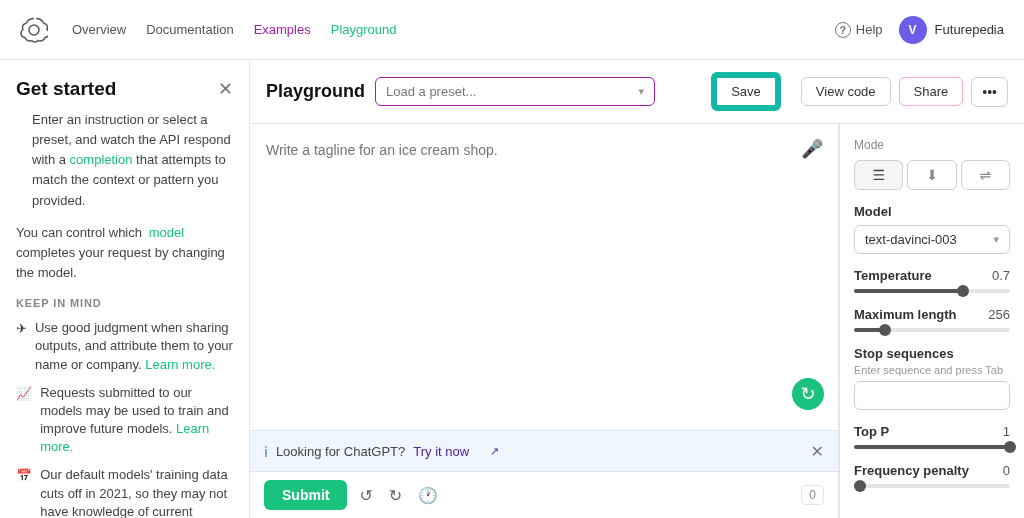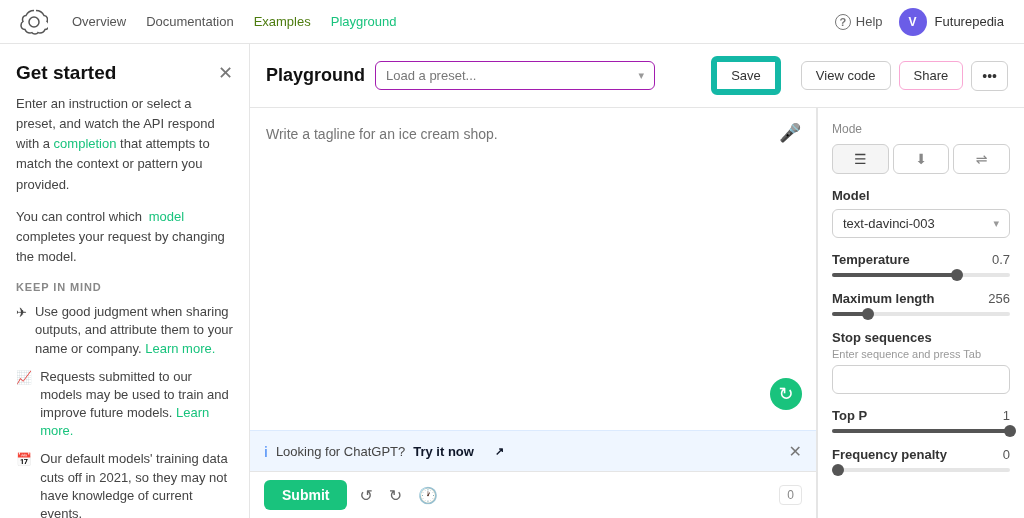--- a/index.html
+++ b/index.html
@@ -1,31 +1,31 @@
 <!DOCTYPE html>
 <html><head>
   <meta charset="utf-8">
   <style>
     * { box-sizing: border-box; margin: 0; padding: 0; }
     body { font-family: -apple-system, BlinkMacSystemFont, 'Segoe UI', sans-serif; font-size: 13px; color: #111; background: #fff; width: 1024px; height: 518px; overflow: hidden; display: flex; flex-direction: column; }
   </style>
 </head>
 <body>
 
-<nav style="display:flex;align-items:center;gap:24px;padding:0 20px;height:44px;border-bottom:1px solid #e5e5e5;flex-shrink:0;">
+<nav style="display:flex;align-items:center;gap:24px;padding:0 20px;height:60px;border-bottom:1px solid #e5e5e5;flex-shrink:0;">
   <span style="width:28px;height:28px;flex-shrink:0;">
     <svg viewBox="0 0 28 28" fill="none" xmlns="http://www.w3.org/2000/svg" width="28" height="28">
       <path d="M14 2.5C10.5 2.5 7.5 4.5 6 7.5C4 7.8 2.5 9.5 2.5 11.5C2.5 12.2 2.7 12.9 3 13.5C1.8 14.3 1 15.7 1 17.2C1 19.5 2.8 21.3 5 21.5C5.8 23.5 7.8 25 10 25C10.7 25 11.3 24.9 11.9 24.6C12.5 25.5 13.7 26 15 26C16.3 26 17.5 25.5 18 24.6C18.6 24.9 19.3 25 20 25C22.2 25 24.2 23.5 25 21.5C27.2 21.3 29 19.5 29 17.2C29 15.7 28.2 14.3 27 13.5C27.3 12.9 27.5 12.2 27.5 11.5C27.5 9.5 26 7.8 24 7.5C22.5 4.5 19.5 2.5 16 2.5" fill="none" stroke="#555" stroke-width="1.5"></path>
       <circle cx="14" cy="14" r="5" fill="none" stroke="#555" stroke-width="1.5"></circle>
     </svg>
   </span>
   <div style="display:flex;gap:20px;align-items:center;">
     <span style="font-size:13px;color:#555;cursor:pointer;">Overview</span>
     <span style="font-size:13px;color:#555;cursor:pointer;">Documentation</span>
-    <span style="font-size:13px;color:#4d7c0f;cursor:pointer;">Examples</span>
+    <span style="font-size:13px;color:#a21caf;cursor:pointer;">Examples</span>
     <span style="font-size:13px;color:#19c37d;cursor:pointer;font-weight:500;">Playground</span>
   </div>
   <div style="margin-left:auto;display:flex;align-items:center;gap:16px;">
     <div style="display:flex;align-items:center;gap:5px;font-size:13px;color:#555;cursor:pointer;">
       <span style="width:16px;height:16px;border:1.5px solid #777;border-radius:50%;display:flex;align-items:center;justify-content:center;font-size:11px;font-weight:600;color:#777;">?</span>
       <span>Help</span>
     </div>
     <div style="display:flex;align-items:center;gap:8px;cursor:pointer;">
       <div style="width:28px;height:28px;border-radius:50%;background:#6b5de7;color:#fff;display:flex;align-items:center;justify-content:center;font-size:12px;font-weight:600;">V</div>
       <span style="font-size:13px;color:#333;">Futurepedia</span>
@@ -33,21 +33,21 @@
   </div>
 </nav>
 
 <div style="display:flex;flex:1;overflow:hidden;">
 
   <aside style="width:250px;padding:18px 16px;border-right:1px solid #e5e5e5;overflow-y:auto;flex-shrink:0;">
     <div style="display:flex;align-items:center;justify-content:space-between;margin-bottom:10px;">
       <h2 style="font-size:19px;font-weight:700;text-align:center;">Get started</h2>
       <button style="background:none;border:none;cursor:pointer;font-size:18px;color:#777;">✕</button>
     </div>
-    <p style="font-size:13px;color:#444;line-height:1.55;margin-bottom:12px;">
+    <p style="font-size:13px;color:#444;line-height:1.55;margin-bottom:12px;margin-left:16px;">
       <span>Enter an instruction or select a preset, and watch the API respond with a</span>
       <a style="color:#19c37d;text-decoration:none;cursor:pointer;">completion</a>
       <span>that attempts to match the context or pattern you provided.</span>
     </p>
     <p style="font-size:13px;color:#444;line-height:1.55;margin-bottom:14px;">
       <span>You can control which</span>
       <a style="color:#19c37d;text-decoration:none;cursor:pointer;margin:0 3px;">model</a>
       <span>completes your request by changing the model.</span>
     </p>
     <div>
@@ -88,37 +88,37 @@
     <div style="display:flex;flex:1;overflow:hidden;">
 
       <div style="flex:1;display:flex;flex-direction:column;position:relative;border-right:1px solid #e5e5e5;">
         <textarea style="flex: 1 1 0%; border: none; outline: none; resize: none; font-size: 14px; padding: 16px; color: rgb(51, 51, 51); font-family: inherit; background: rgb(255, 255, 255); line-height: 1.5;" placeholder="Write a tagline for an ice cream shop."></textarea>
         <span style="position:absolute;top:14px;right:14px;color:#19c37d;font-size:18px;cursor:pointer;">🎤</span>
         <button style="position:absolute;bottom:108px;right:14px;background:#19c37d;border:none;border-radius:50%;width:32px;height:32px;display:flex;align-items:center;justify-content:center;cursor:pointer;color:#fff;font-size:18px;">↻</button>
 
         <div style="display:flex;align-items:center;gap:8px;background:#eff6ff;border-top:1px solid #dbeafe;padding:10px 14px;font-size:13px;color:#444;">
           <span style="color:#3b82f6;font-size:15px;">ℹ</span>
           <span>Looking for ChatGPT?</span>
-          <a style="color:#0f172a;font-weight:700;text-decoration:none;cursor:pointer;display:flex;align-items:center;gap:21px;">
+          <a style="color:#4c1d95;font-weight:400;text-decoration:none;cursor:pointer;display:flex;align-items:center;gap:21px;">
             <span>Try it now</span>
             <span style="font-size:11px;">↗</span>
           </a>
           <button style="margin-left:auto;cursor:pointer;font-size:16px;color:#777;background:none;border:none;">✕</button>
         </div>
 
         <div style="display:flex;align-items:center;gap:8px;padding:8px 14px;border-top:1px solid #e5e5e5;">
           <button style="background:#19c37d;color:#fff;border:none;border-radius:6px;padding:7px 18px;font-size:14px;font-weight:600;cursor:pointer;">Submit</button>
           <button style="background:none;border:none;cursor:pointer;font-size:16px;color:#666;padding:4px;border-radius:4px;">↺</button>
           <button style="background:none;border:none;cursor:pointer;font-size:16px;color:#666;padding:4px;border-radius:4px;">↻</button>
           <button style="background:none;border:none;cursor:pointer;font-size:16px;color:#666;padding:4px;border-radius:4px;">🕐</button>
           <div style="margin-left:auto;font-size:12px;color:#888;border:1px solid #e5e5e5;border-radius:4px;padding:2px 7px;">0</div>
         </div>
       </div>
 
-      <div style="width:207px;border-left:1px solid #e5e5e5;padding:14px;overflow-y:auto;flex-shrink:0;">
+      <div style="width:185px;border-left:1px solid #e5e5e5;padding:14px;overflow-y:auto;flex-shrink:0;">
 
         <div style="margin-bottom:14px;">
           <p style="font-size:12px;color:#888;margin-bottom:8px;">Mode</p>
           <div style="display:flex;gap:4px;">
             <button style="flex:1;border:1px solid #d0d0d0;border-radius:6px;padding:6px 0;background:#f5f5f5;cursor:pointer;display:flex;align-items:center;justify-content:center;font-size:14px;color:#444;">☰</button>
             <button style="flex:1;border:1px solid #d0d0d0;border-radius:6px;padding:6px 0;background:#fff;cursor:pointer;display:flex;align-items:center;justify-content:center;font-size:14px;color:#888;">⬇</button>
             <button style="flex:1;border:1px solid #d0d0d0;border-radius:6px;padding:6px 0;background:#fff;cursor:pointer;display:flex;align-items:center;justify-content:center;font-size:14px;color:#888;">⇌</button>
           </div>
         </div>
 

